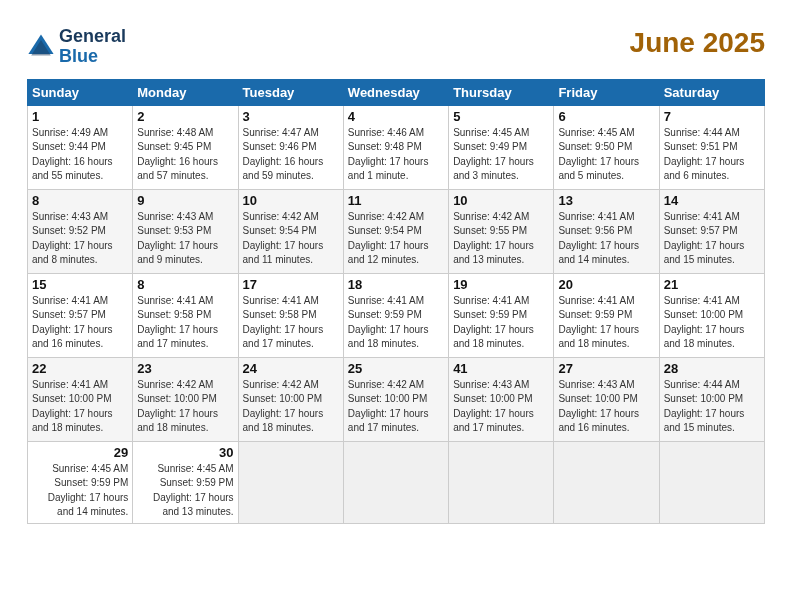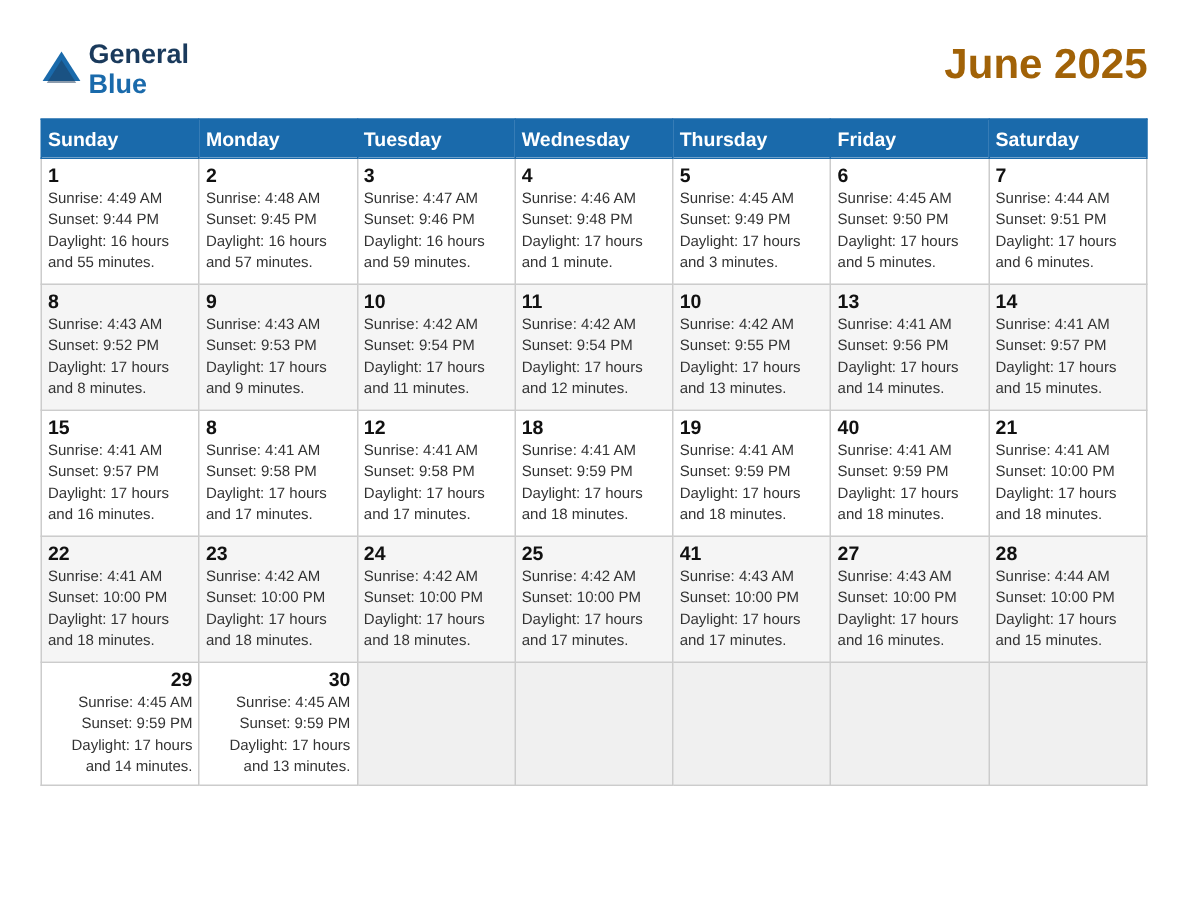--- a/index.html
+++ b/index.html
@@ -240,42 +240,42 @@
 and 16 minutes.</div>
           </td>
           <td>
             <span class="day-num">8</span>
             <div class="day-info" style="white-space: pre-line;">Sunrise: 4:41 AM
 Sunset: 9:58 PM
 Daylight: 17 hours
 and 17 minutes.</div>
           </td>
           <td>
-            <span class="day-num">12</span>
+            <span class="day-num">17</span>
             <div class="day-info" style="white-space: pre-line;">Sunrise: 4:41 AM
 Sunset: 9:58 PM
 Daylight: 17 hours
 and 17 minutes.</div>
           </td>
           <td>
             <span class="day-num">18</span>
             <div class="day-info" style="white-space: pre-line;">Sunrise: 4:41 AM
 Sunset: 9:59 PM
 Daylight: 17 hours
 and 18 minutes.</div>
           </td>
           <td>
             <span class="day-num">19</span>
             <div class="day-info" style="white-space: pre-line;">Sunrise: 4:41 AM
 Sunset: 9:59 PM
 Daylight: 17 hours
 and 18 minutes.</div>
           </td>
           <td>
-            <span class="day-num">40</span>
+            <span class="day-num">20</span>
             <div class="day-info" style="white-space: pre-line;">Sunrise: 4:41 AM
 Sunset: 9:59 PM
 Daylight: 17 hours
 and 18 minutes.</div>
           </td>
           <td>
             <span class="day-num">21</span>
             <div class="day-info" style="white-space: pre-line;">Sunrise: 4:41 AM
 Sunset: 10:00 PM
 Daylight: 17 hours

